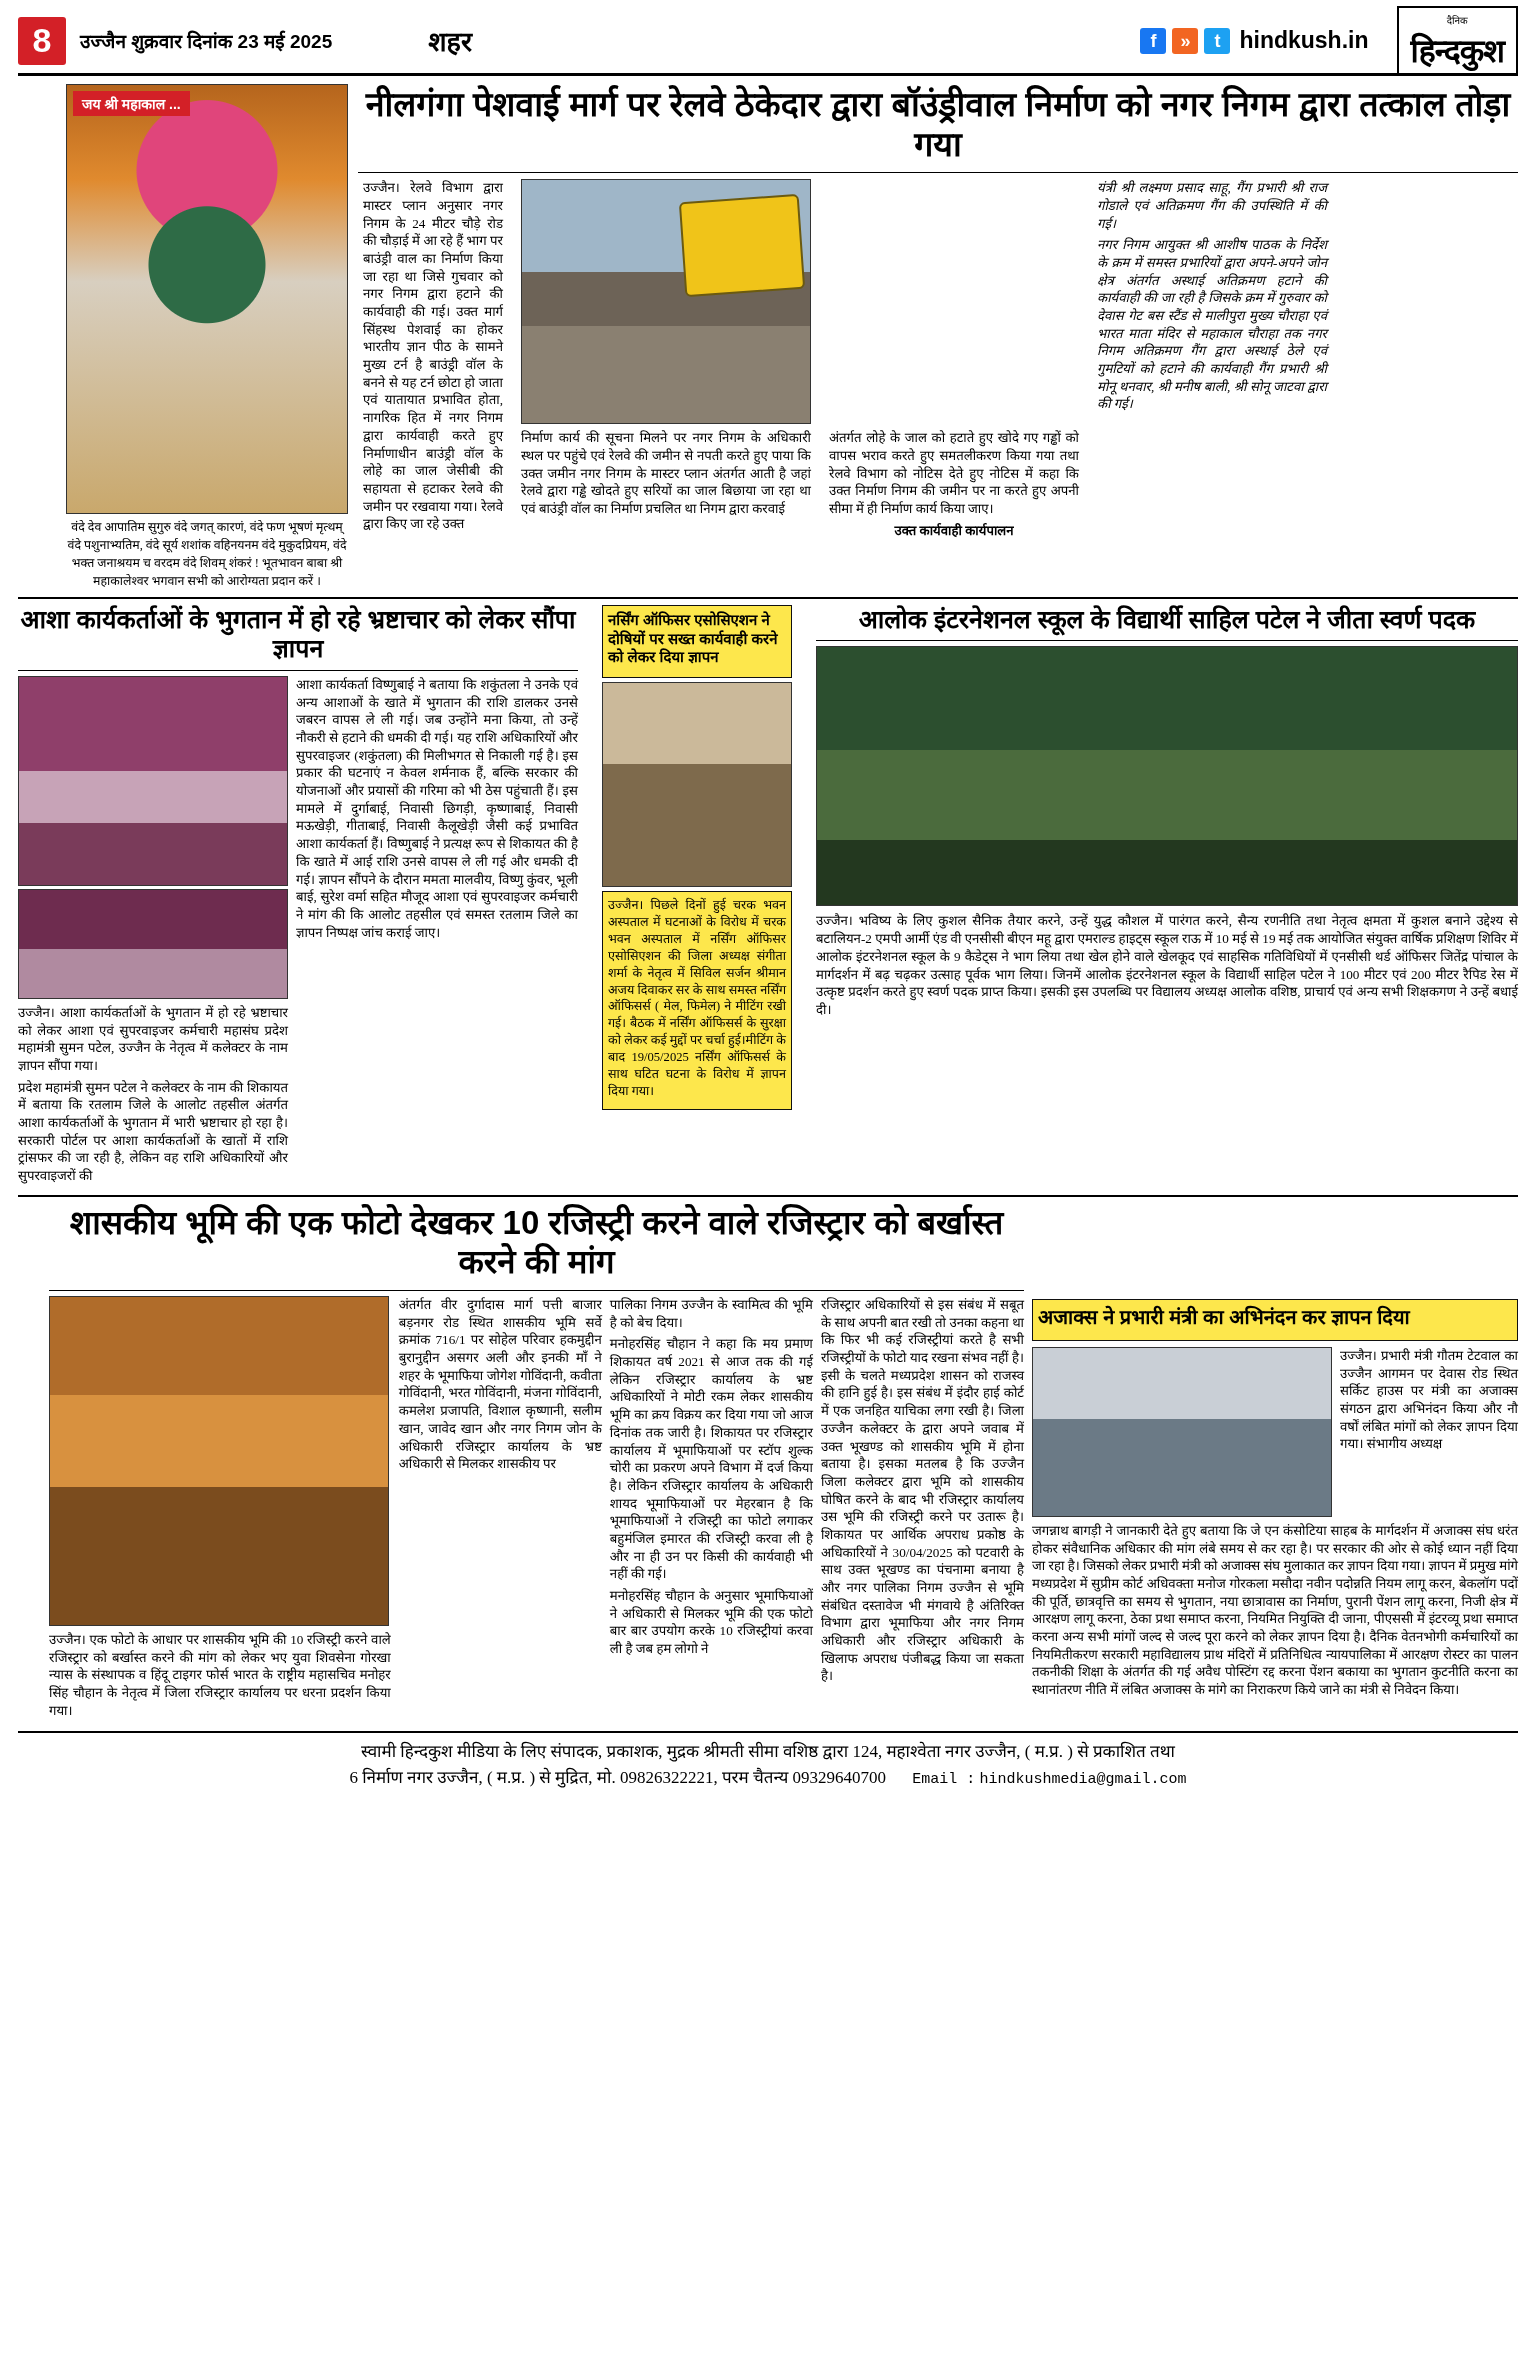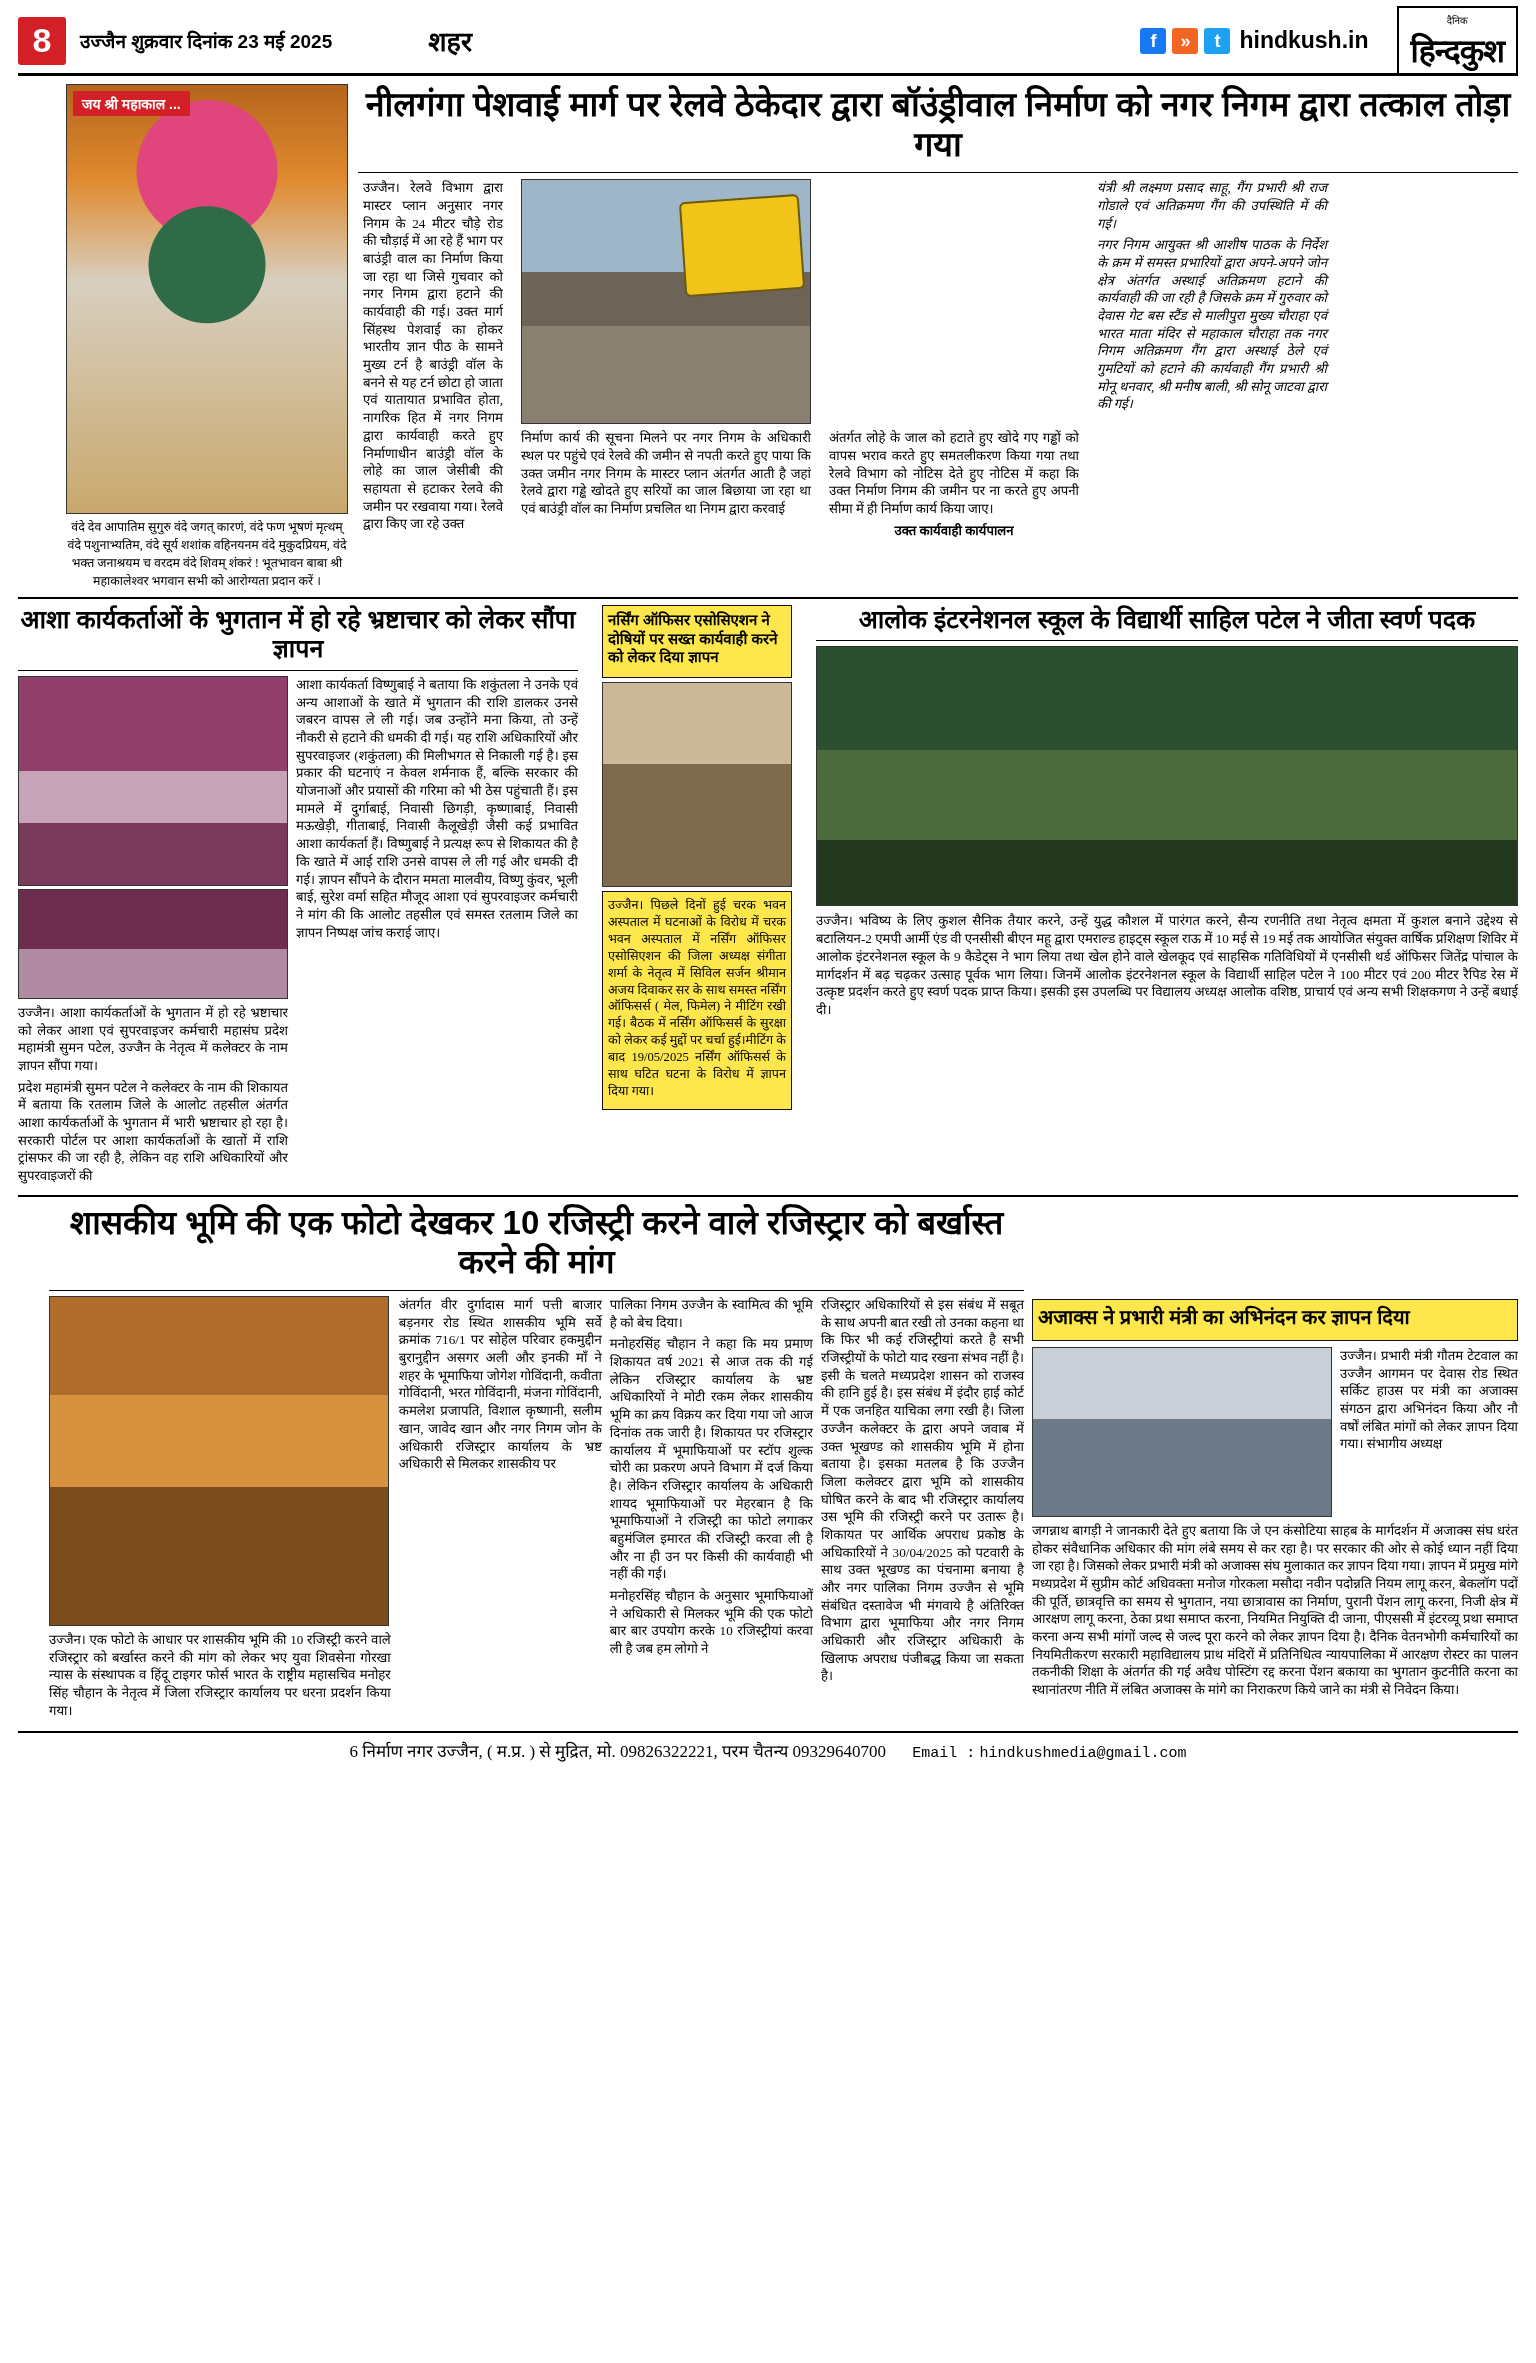--- a/index.html
+++ b/index.html
@@ -300,20 +300,21 @@
           <div style="flex:1">
             <p class="body">उज्जैन। प्रभारी मंत्री गौतम टेटवाल का उज्जैन आगमन पर देवास रोड स्थित सर्किट हाउस पर मंत्री का अजाक्स संगठन द्वारा अभिनंदन किया और नौ वर्षों लंबित मांगों को लेकर ज्ञापन दिया गया। संभागीय अध्यक्ष</p>
           </div>
         </div>
         <p class="body" style="margin-top:5px">जगन्नाथ बागड़ी ने जानकारी देते हुए बताया कि जे एन कंसोटिया साहब के मार्गदर्शन में अजाक्स संघ धरंत होकर संवैधानिक अधिकार की मांग लंबे समय से कर रहा है। पर सरकार की ओर से कोई ध्यान नहीं दिया जा रहा है। जिसको लेकर प्रभारी मंत्री को अजाक्स संघ मुलाकात कर ज्ञापन दिया गया। ज्ञापन में प्रमुख मांगे मध्यप्रदेश में सुप्रीम कोर्ट अधिवक्ता मनोज गोरकला मसौदा नवीन पदोन्नति नियम लागू करन, बेकलॉग पदों की पूर्ति, छात्रवृत्ति का समय से भुगतान, नया छात्रावास का निर्माण, पुरानी पेंशन लागू करना, निजी क्षेत्र में आरक्षण लागू करना, ठेका प्रथा समाप्त करना, नियमित नियुक्ति दी जाना, पीएससी में इंटरव्यू प्रथा समाप्त करना अन्य सभी मांगों जल्द से जल्द पूरा करने को लेकर ज्ञापन दिया है। दैनिक वेतनभोगी कर्मचारियों का नियमितीकरण सरकारी महाविद्यालय प्राथ मंदिरों में प्रतिनिधित्व न्यायपालिका में आरक्षण रोस्टर का पालन तकनीकी शिक्षा के अंतर्गत की गई अवैध पोस्टिंग रद्द करना पेंशन बकाया का भुगतान कुटनीति करना का स्थानांतरण नीति में लंबित अजाक्स के मांगे का निराकरण किये जाने का मंत्री से निवेदन किया।</p>
       </div>
     </div>
   </div>
 
   <div class="footer">
+    <div>स्वामी हिन्दकुश मीडिया के लिए संपादक, प्रकाशक, मुद्रक श्रीमती सीमा वशिष्ठ द्वारा 124, महाश्वेता नगर उज्जैन, ( म.प्र. ) से प्रकाशित तथा</div>
     <div>
       <span>6 निर्माण नगर उज्जैन, ( म.प्र. ) से मुद्रित, मो. 09826322221, परम चैतन्य 09329640700</span>
       <span class="mono" style="margin-left:22px">Email :</span>
       <span class="mono">hindkushmedia@gmail.com</span>
     </div>
   </div>
 
 </div>
 
 </body></html>

